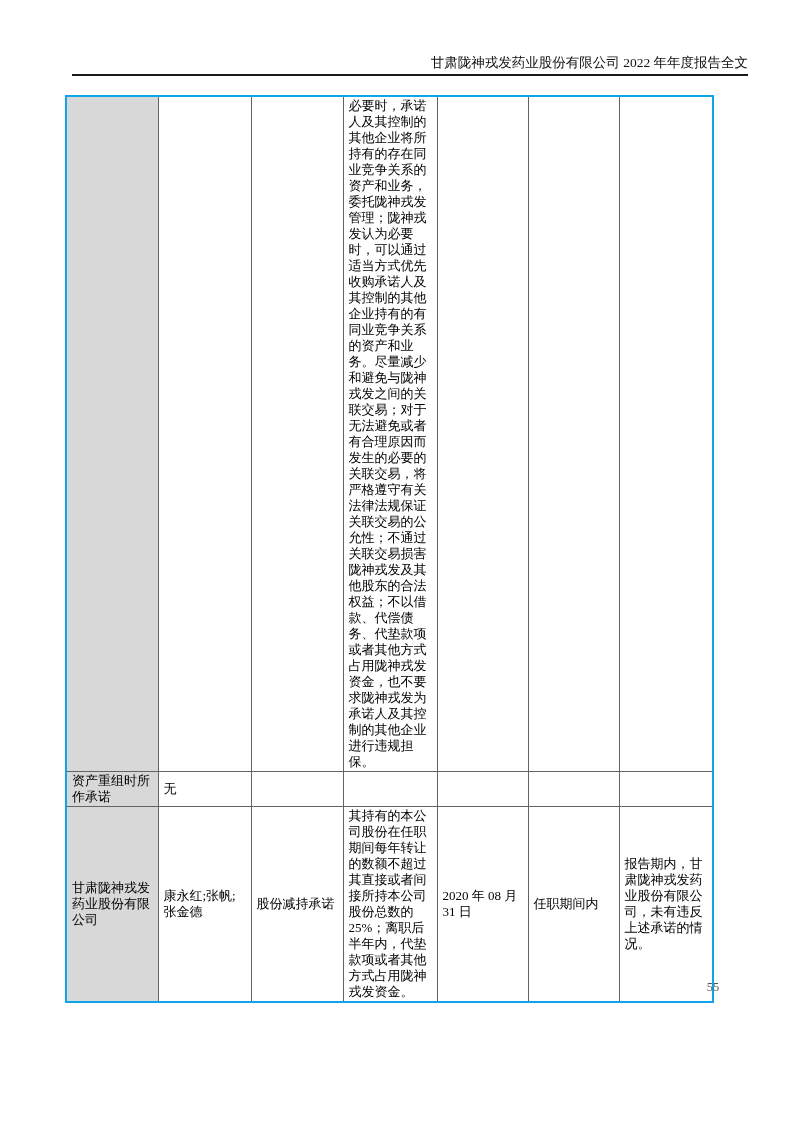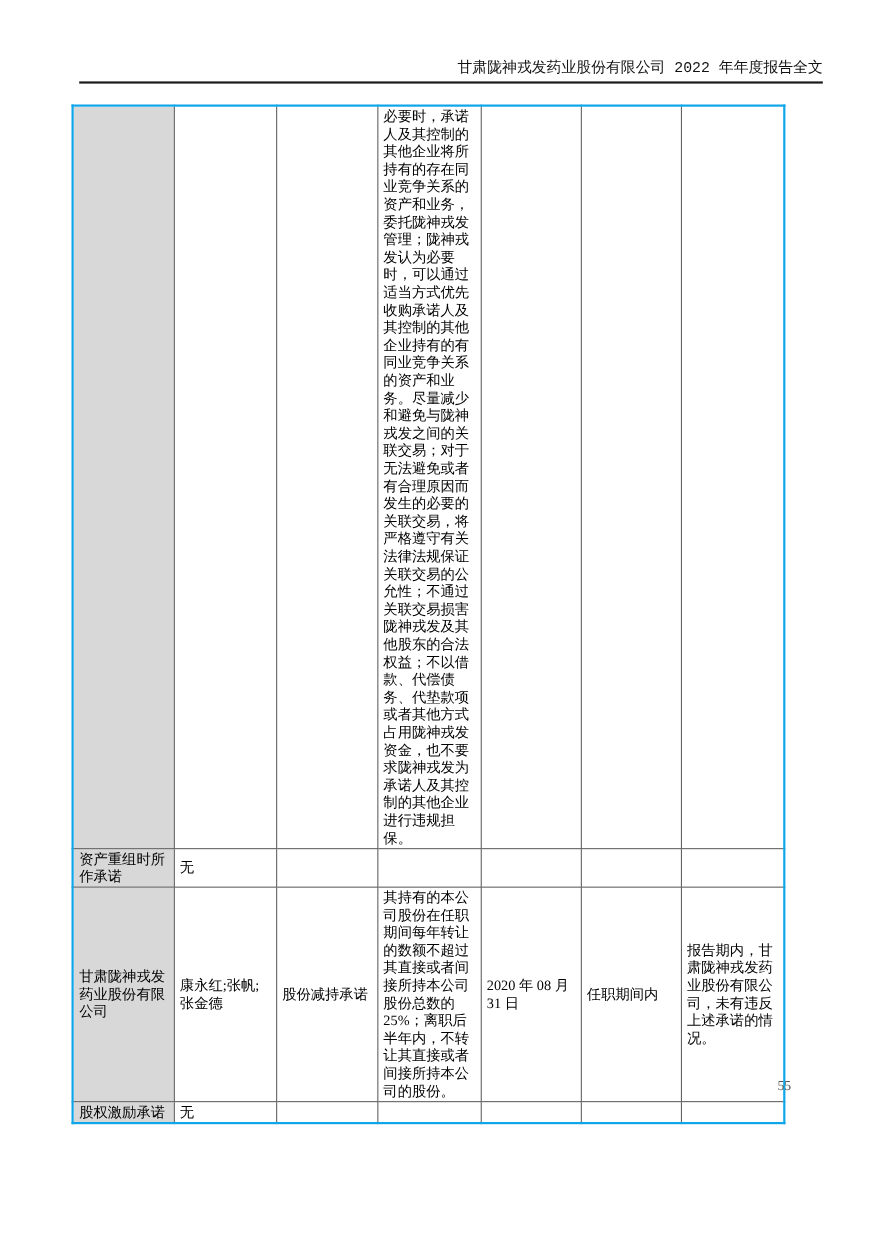--- a/index.html
+++ b/index.html
@@ -15,21 +15,20 @@
   .doc-header {
     position: absolute;
     top: 54px;
     left: 72px;
     width: 676px;
     text-align: right;
     font-size: 13.5px;
     line-height: 17px;
     white-space: nowrap;
     color: #111111;
-    font-family: Liberation Mono, monospace;
   }
   .header-rule {
     position: absolute;
     top: 74px;
     left: 72px;
     width: 676px;
     height: 2px;
     background: #1a1a1a;
   }
   table.commitments {
@@ -99,32 +98,23 @@
         <td></td>
         <td></td>
         <td></td>
         <td></td>
         <td></td>
       </tr>
       <tr style="height:194px;">
         <td class="shaded">甘肃陇神戎发药业股份有限公司</td>
         <td>康永红;张帆;张金德</td>
         <td class="center">股份减持承诺</td>
-        <td>其持有的本公司股份在任职期间每年转让的数额不超过其直接或者间接所持本公司股份总数的25%；离职后半年内，不转让其直接或者间接所持本公司的股份。</td>
+        <td>其持有的本公司股份在任职期间每年转让的数额不超过其直接或者间接所持本公司股份总数的25%；离职后半年内，代垫款项或者其他方式占用陇神戎发资金。</td>
         <td>2020 年 08 月 31 日</td>
         <td class="center">任职期间内</td>
         <td>报告期内，甘肃陇神戎发药业股份有限公司，未有违反上述承诺的情况。</td>
-      </tr>
-      <tr style="height:19px;">
-        <td class="shaded">股权激励承诺</td>
-        <td>无</td>
-        <td></td>
-        <td></td>
-        <td></td>
-        <td></td>
-        <td></td>
       </tr>
     </tbody>
   </table>
 
   <div class="page-number">55</div>
 
 </div>
 
 </body></html>

